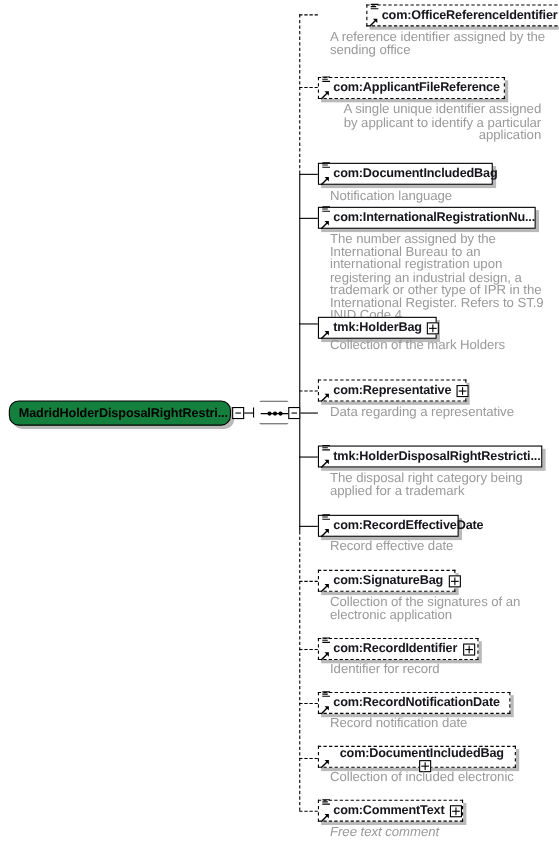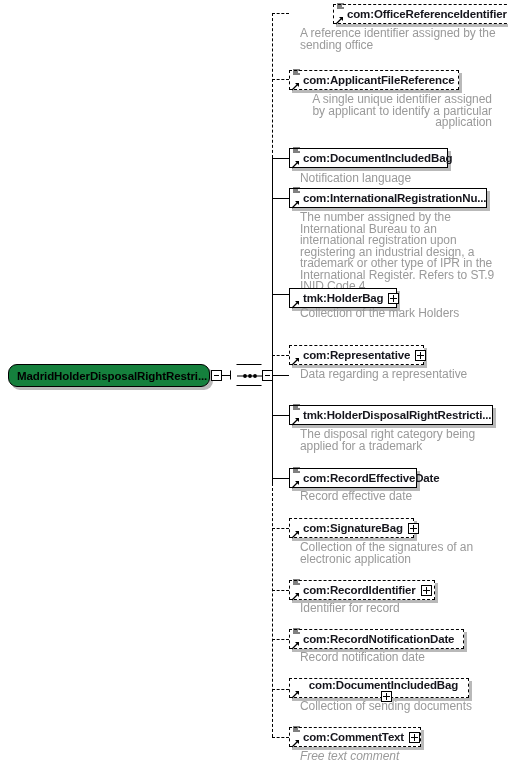--- a/index.html
+++ b/index.html
@@ -364,21 +364,21 @@
   <div class="desc" style="left:300px; top:652px; width:200px;">Record notification date</div>
 
   <div class="node optional" style="left:289px; top:678px; width:180px;flex-direction:column;">
     <svg class="arrow-icon" viewBox="0 0 9 9">
       <line x1="1" y1="8" x2="7" y2="2" stroke="#000" stroke-width="1.3"></line>
       <polygon points="8,1 8,5 4,1" fill="#000"></polygon>
     </svg>
     <span class="nlabel">com:DocumentIncludedBag</span>
     <span class="nexp"></span>
   </div>
-  <div class="desc" style="left:300px; top:701px; width:200px;">Collection of sending documents</div>
+  <div class="desc" style="left:300px; top:701px; width:200px;">Collection of included electronic</div>
 
   <div class="node optional" style="left:289px; top:727px; width:132px;">
     <svg class="lines-icon" viewBox="0 0 9 9">
       <line x1="1" y1="2" x2="8" y2="2" stroke="#000" stroke-width="1"></line>
       <line x1="1" y1="4" x2="6" y2="4" stroke="#000" stroke-width="1"></line>
       <line x1="1" y1="6" x2="8" y2="6" stroke="#000" stroke-width="1"></line>
     </svg>
     <svg class="arrow-icon" viewBox="0 0 9 9">
       <line x1="1" y1="8" x2="7" y2="2" stroke="#000" stroke-width="1.3"></line>
       <polygon points="8,1 8,5 4,1" fill="#000"></polygon>

